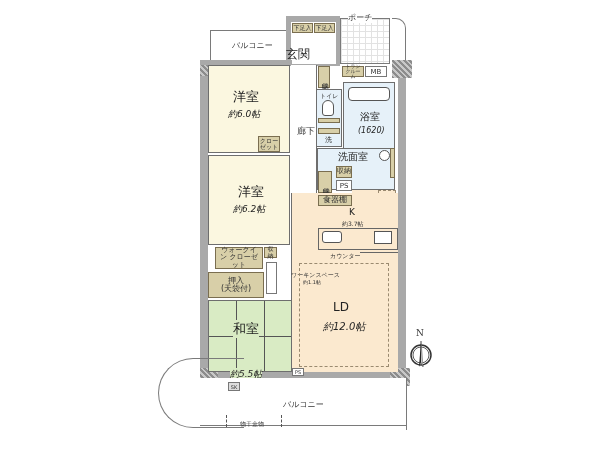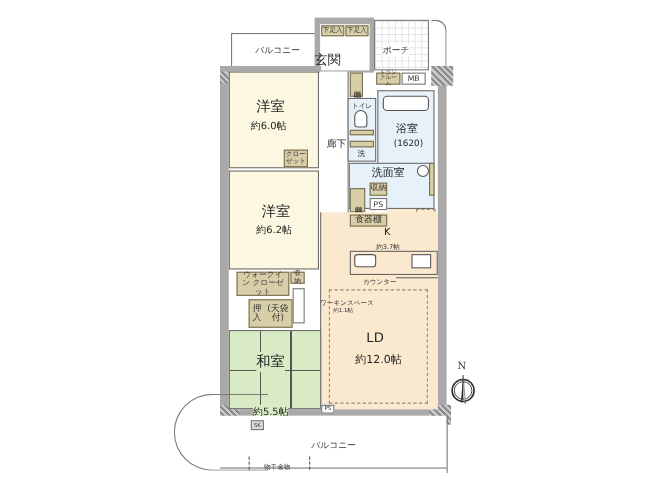--- a/index.html
+++ b/index.html
@@ -7,21 +7,21 @@
          font-family:"DejaVu Sans", sans-serif; color:#333; }
   .abs { position:absolute; box-sizing:border-box; }
   .wall { background:#a9a9a9; }
   .room { border:1.5px solid #6e6e6e; }
   .beige { background:#fbf7e0; }
   .lbeige { background:#fbe9cf; }
   .blue { background:#e6f1f9; }
   .tatami { background:#d9ebc4; }
   .store { background:#d8cfa8; border:1px solid #7a6e50; font-size:7px; display:flex; align-items:center; justify-content:center; text-align:center; line-height:1.05; color:#333; }
   .lbl { font-size:13px; color:#222; text-align:center; white-space:nowrap; }
-  .sub { font-size:9px; color:#222; text-align:center; white-space:nowrap; }
+  .sub { font-size:9px; color:#222; text-align:center; white-space:nowrap;font-style:italic; }
   .tiny { font-size:6px; color:#333; white-space:nowrap; }
   .small { font-size:8px; color:#333; white-space:nowrap; }
   .hatch { background: repeating-linear-gradient(45deg,#8c8c8c 0 2px,#c8c8c8 2px 4px); }
   .grid { background-color:#fff;
           background-image: linear-gradient(#e2e2e2 1px, transparent 1px),
                             linear-gradient(90deg,#e2e2e2 1px, transparent 1px);
           background-size:6px 6px; }
   .dashed { border:1px dashed #9a8a70; }
   .vert { writing-mode:vertical-rl; }
 </style>
@@ -31,21 +31,21 @@
 <div class="abs" style="left:210px;top:30px;width:80px;height:30px;border:1.5px solid #7a7a7a;border-bottom:none;background:#fff;"></div>
 <div class="abs small" style="left:232px;top:40px;">バルコニー</div>
 
 <div class="abs wall" style="left:286px;top:16px;width:54px;height:50px;"></div>
 <div class="abs" style="left:291px;top:22px;width:45px;height:42px;background:#fff;"></div>
 <div class="abs store" style="left:292px;top:23px;width:21px;height:10px;font-size:6px;">下足入</div>
 <div class="abs store" style="left:314px;top:23px;width:21px;height:10px;font-size:6px;">下足入</div>
 <div class="abs lbl" style="left:286px;top:46px;font-size:12px;">玄関</div>
 
 <div class="abs grid" style="left:340px;top:18px;width:50px;height:46px;border:1.5px solid #7a7a7a;"></div>
-<div class="abs small" style="left:348px;top:40px;background:#fff;">ポーチ</div>
+<div class="abs small" style="left:348px;top:12px;background:#fff;">ポーチ</div>
 <div class="abs" style="left:392px;top:18px;width:14px;height:50px;border:1.5px solid #7a7a7a;border-left:none;border-radius:0 10px 0 0;"></div>
 
 <div class="abs wall" style="left:200px;top:60px;width:8px;height:320px;"></div>
 <div class="abs hatch" style="left:200px;top:60px;width:18px;height:16px;"></div>
 <div class="abs wall" style="left:200px;top:60px;width:92px;height:5px;"></div>
 <div class="abs wall" style="left:398px;top:62px;width:8px;height:318px;"></div>
 <div class="abs hatch" style="left:392px;top:60px;width:20px;height:18px;"></div>
 <div class="abs wall" style="left:200px;top:372px;width:208px;height:6px;"></div>
 <div class="abs hatch" style="left:200px;top:368px;width:18px;height:14px;"></div>
 <div class="abs hatch" style="left:390px;top:368px;width:20px;height:18px;"></div>
@@ -110,21 +110,21 @@
 <div class="abs tiny" style="left:291px;top:271px;">ワーキンスペース</div>
 <div class="abs tiny" style="left:303px;top:279px;font-size:5px;">約1.1帖</div>
 
 <div class="abs dashed" style="left:299px;top:263px;width:90px;height:104px;"></div>
 <div class="abs lbl" style="left:333px;top:300px;font-size:12px;">LD</div>
 <div class="abs sub" style="left:323px;top:320px;font-size:10px;">約12.0帖</div>
 
 <div class="abs store" style="left:215px;top:247px;width:48px;height:22px;font-size:7px;padding:0 4px;">ウォークイン クローゼット</div>
 <div class="abs store" style="left:264px;top:247px;width:13px;height:11px;font-size:6px;">収納</div>
 <div class="abs" style="left:266px;top:262px;width:11px;height:32px;border:1px solid #777;background:#fff;"></div>
-<div class="abs store" style="left:226px;top:272px;width:40px;height:26px;font-size:8px;">
+<div class="abs store" style="left:208px;top:272px;width:56px;height:26px;flex-direction:column;font-size:8px;">
   <span>押入</span>
   <span>(天袋付)</span>
 </div>
 
 <div class="abs room tatami" style="left:208px;top:300px;width:84px;height:72px;
      background-image:linear-gradient(90deg,transparent 27px,#555 27px,#555 28px,transparent 28px,transparent 55px,#555 55px,#555 56px,transparent 56px),
                       linear-gradient(transparent 35px,#555 35px,#555 36px,transparent 36px);"></div>
 <div class="abs lbl" style="left:233px;top:320px;background:#d9ebc4;">和室</div>
 <div class="abs sub" style="left:230px;top:340px;background:#d9ebc4;margin-top:28px;">約5.5帖</div>
 

